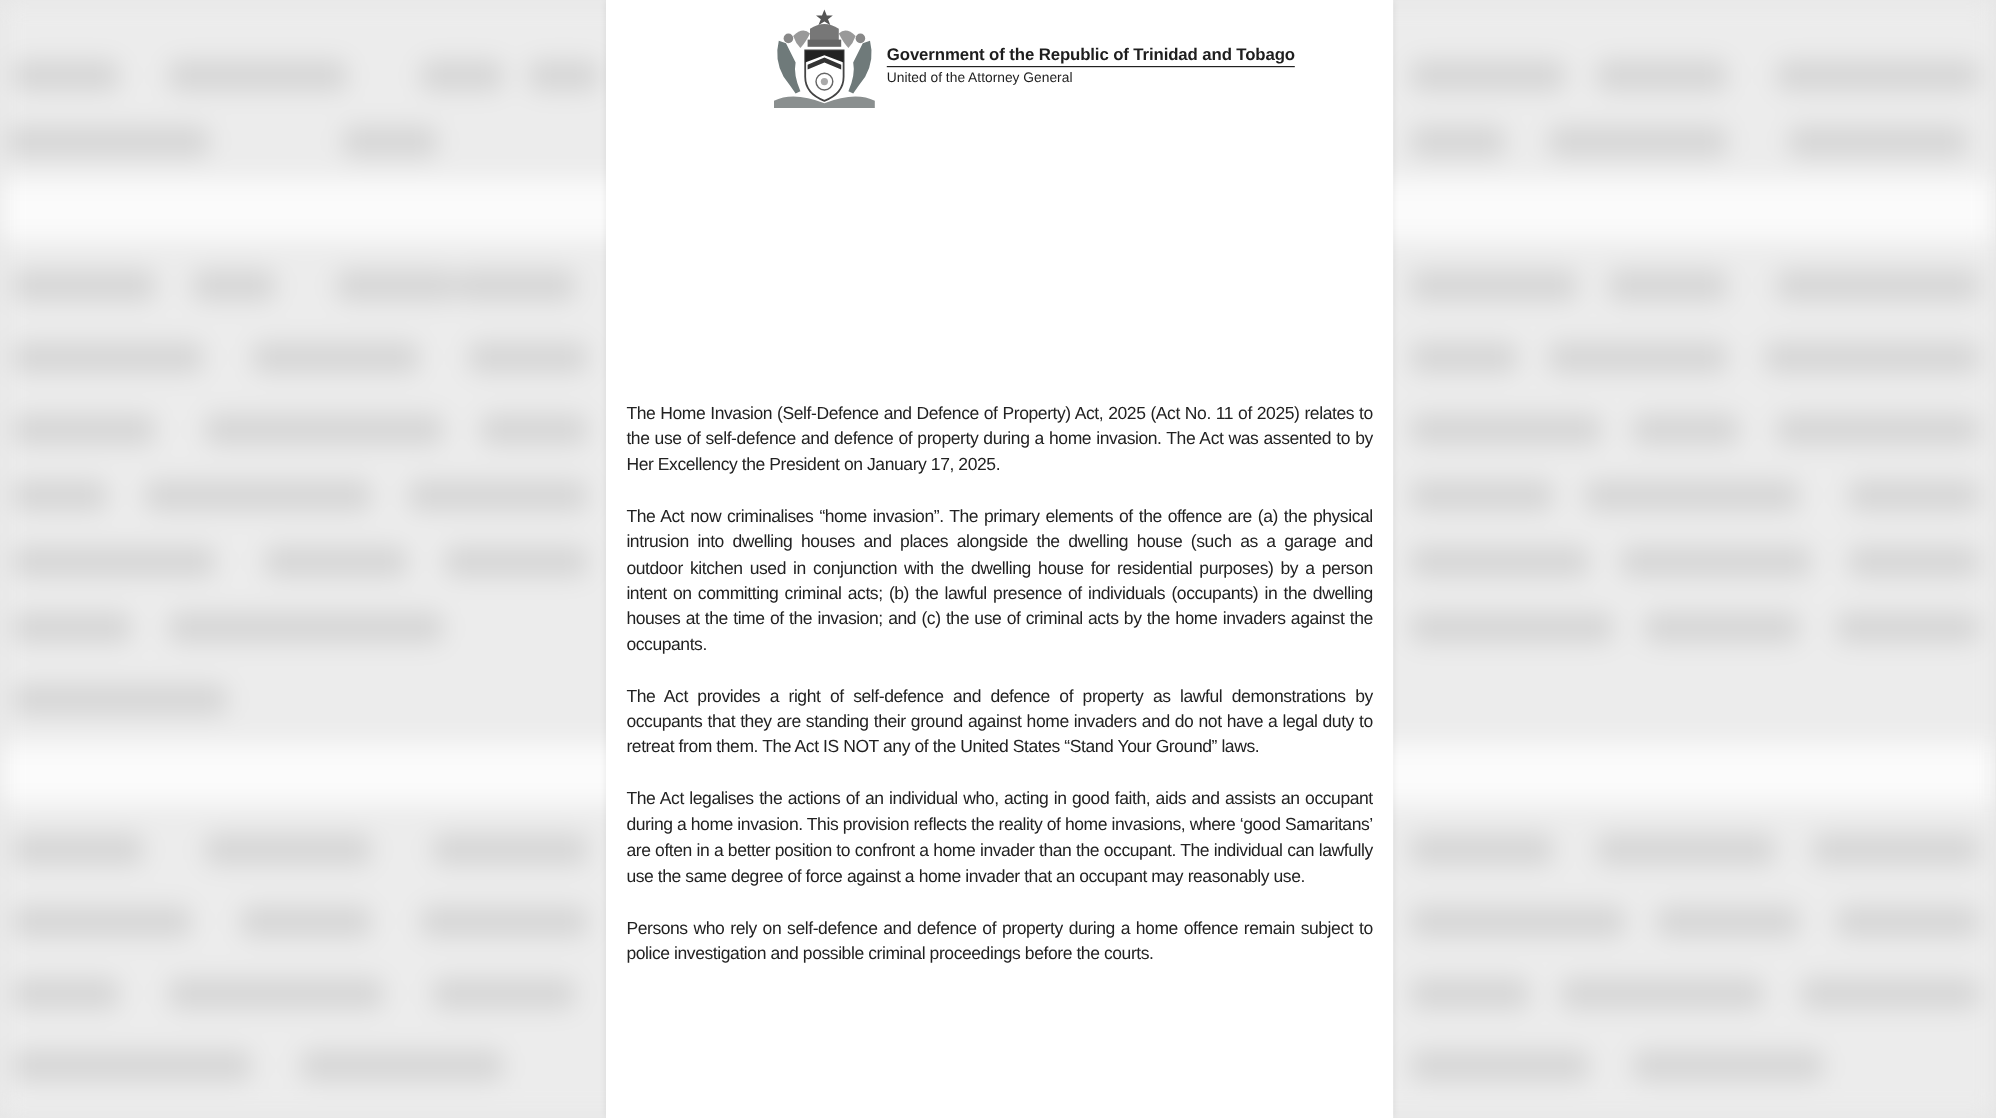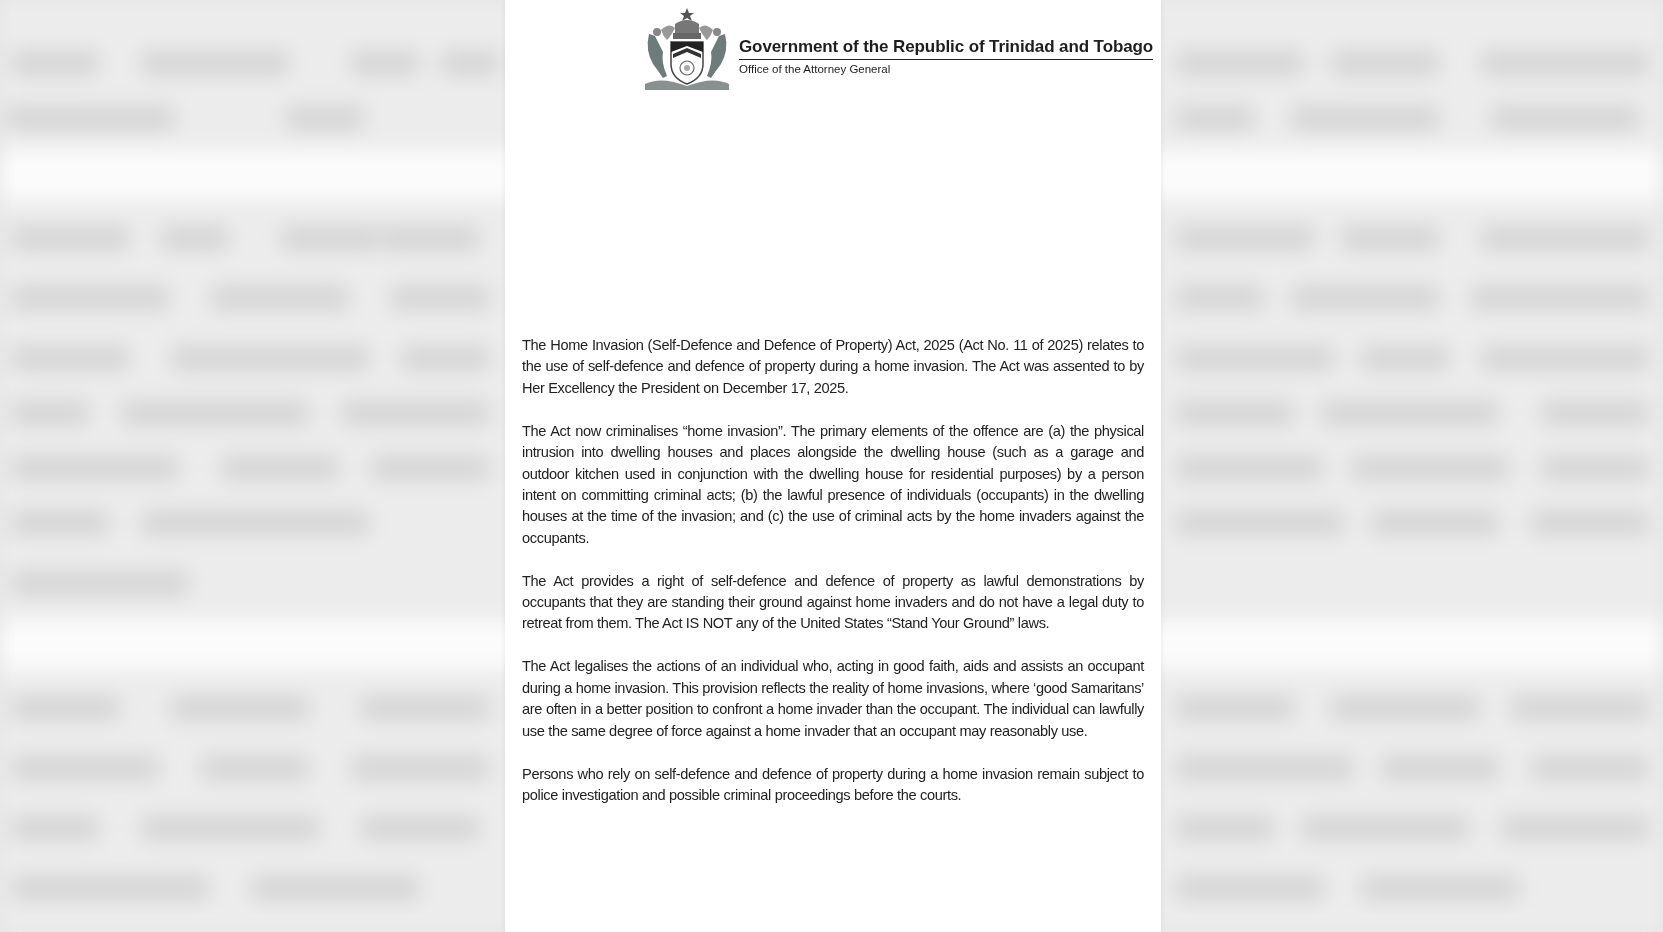--- a/index.html
+++ b/index.html
@@ -63,21 +63,21 @@
       height: 86px;
     }
     .gov-lines {
       position: absolute;
       left: 234px;
       top: 37px;
       font-family: "Liberation Sans", sans-serif;
       color: #1e1e1e;
     }
     .gov-line-1 {
-      font-size: 17px;
+      font-size: 14px;
       font-weight: bold;
       letter-spacing: -0.1px;
       padding-bottom: 2px;
       border-bottom: 1.5px solid #222;
       white-space: nowrap;
     }
     .gov-line-2 {
       font-size: 11.5px;
       margin-top: 3px;
       white-space: nowrap;
@@ -247,27 +247,27 @@
           <path d="M32,48 L46,42 L60,48 L60,52 L46,46 L32,52 Z" fill="#333"></path>
 
           <circle cx="46" cy="62" r="7" fill="none" stroke="#666" stroke-width="1.2"></circle>
           <circle cx="46" cy="62" r="3" fill="#aaa"></circle>
 
           <path d="M4,78 Q20,70 46,80 Q72,70 88,78 L88,84 L4,84 Z" fill="#8a8f8f"></path>
         </svg>
       </div>
       <div class="gov-lines">
         <div class="gov-line-1">Government of the Republic of Trinidad and Tobago</div>
-        <div class="gov-line-2">Office of the Attorney General</div>
+        <div class="gov-line-2">United of the Attorney General</div>
       </div>
     </div>
 
 
 
     <div class="body">
-      <p>The Home Invasion (Self-Defence and Defence of Property) Act, 2025 (Act No. 11 of 2025) relates to the use of self-defence and defence of property during a home invasion. The Act was assented to by Her Excellency the President on December 17, 2025.</p>
+      <p>The Home Invasion (Self-Defence and Defence of Property) Act, 2025 (Act No. 11 of 2025) relates to the use of self-defence and defence of property during a home invasion. The Act was assented to by Her Excellency the President on January 17, 2025.</p>
       <p>The Act now criminalises “home invasion”.  The primary elements of the offence are (a) the physical intrusion into dwelling houses and places alongside the dwelling house (such as a garage and outdoor kitchen used in conjunction with the dwelling house for residential purposes) by a person intent on committing criminal acts; (b) the lawful presence of individuals (occupants) in the dwelling houses at the time of the invasion; and (c) the use of criminal acts by the home invaders against the occupants.</p>
       <p>The Act provides a right of self-defence and defence of property as lawful demonstrations by occupants that they are standing their ground against home invaders and do not have a legal duty to retreat from them. The Act IS NOT any of the United States “Stand Your Ground” laws.</p>
       <p>The Act legalises the actions of an individual who, acting in good faith, aids and assists an occupant during a home invasion.  This provision reflects the reality of home invasions, where ‘good Samaritans’ are often in a better position to confront a home invader than the occupant.  The individual can lawfully use the same degree of force against a home invader that an occupant may reasonably use.</p>
-      <p>Persons who rely on self-defence and defence of property during a home invasion remain subject to police investigation and possible criminal proceedings before the courts.</p>
+      <p>Persons who rely on self-defence and defence of property during a home offence remain subject to police investigation and possible criminal proceedings before the courts.</p>
     </div>
   </div>
 </div>
 
 </body></html>

